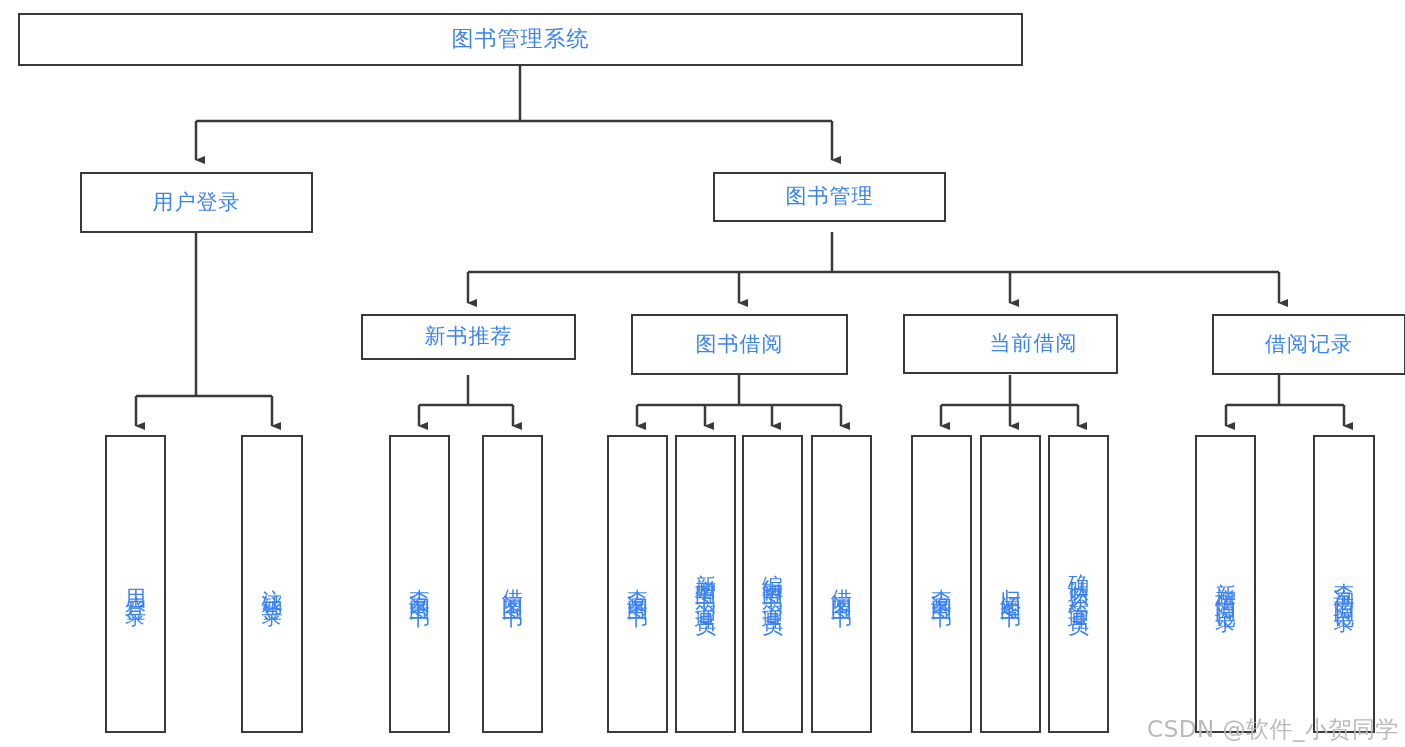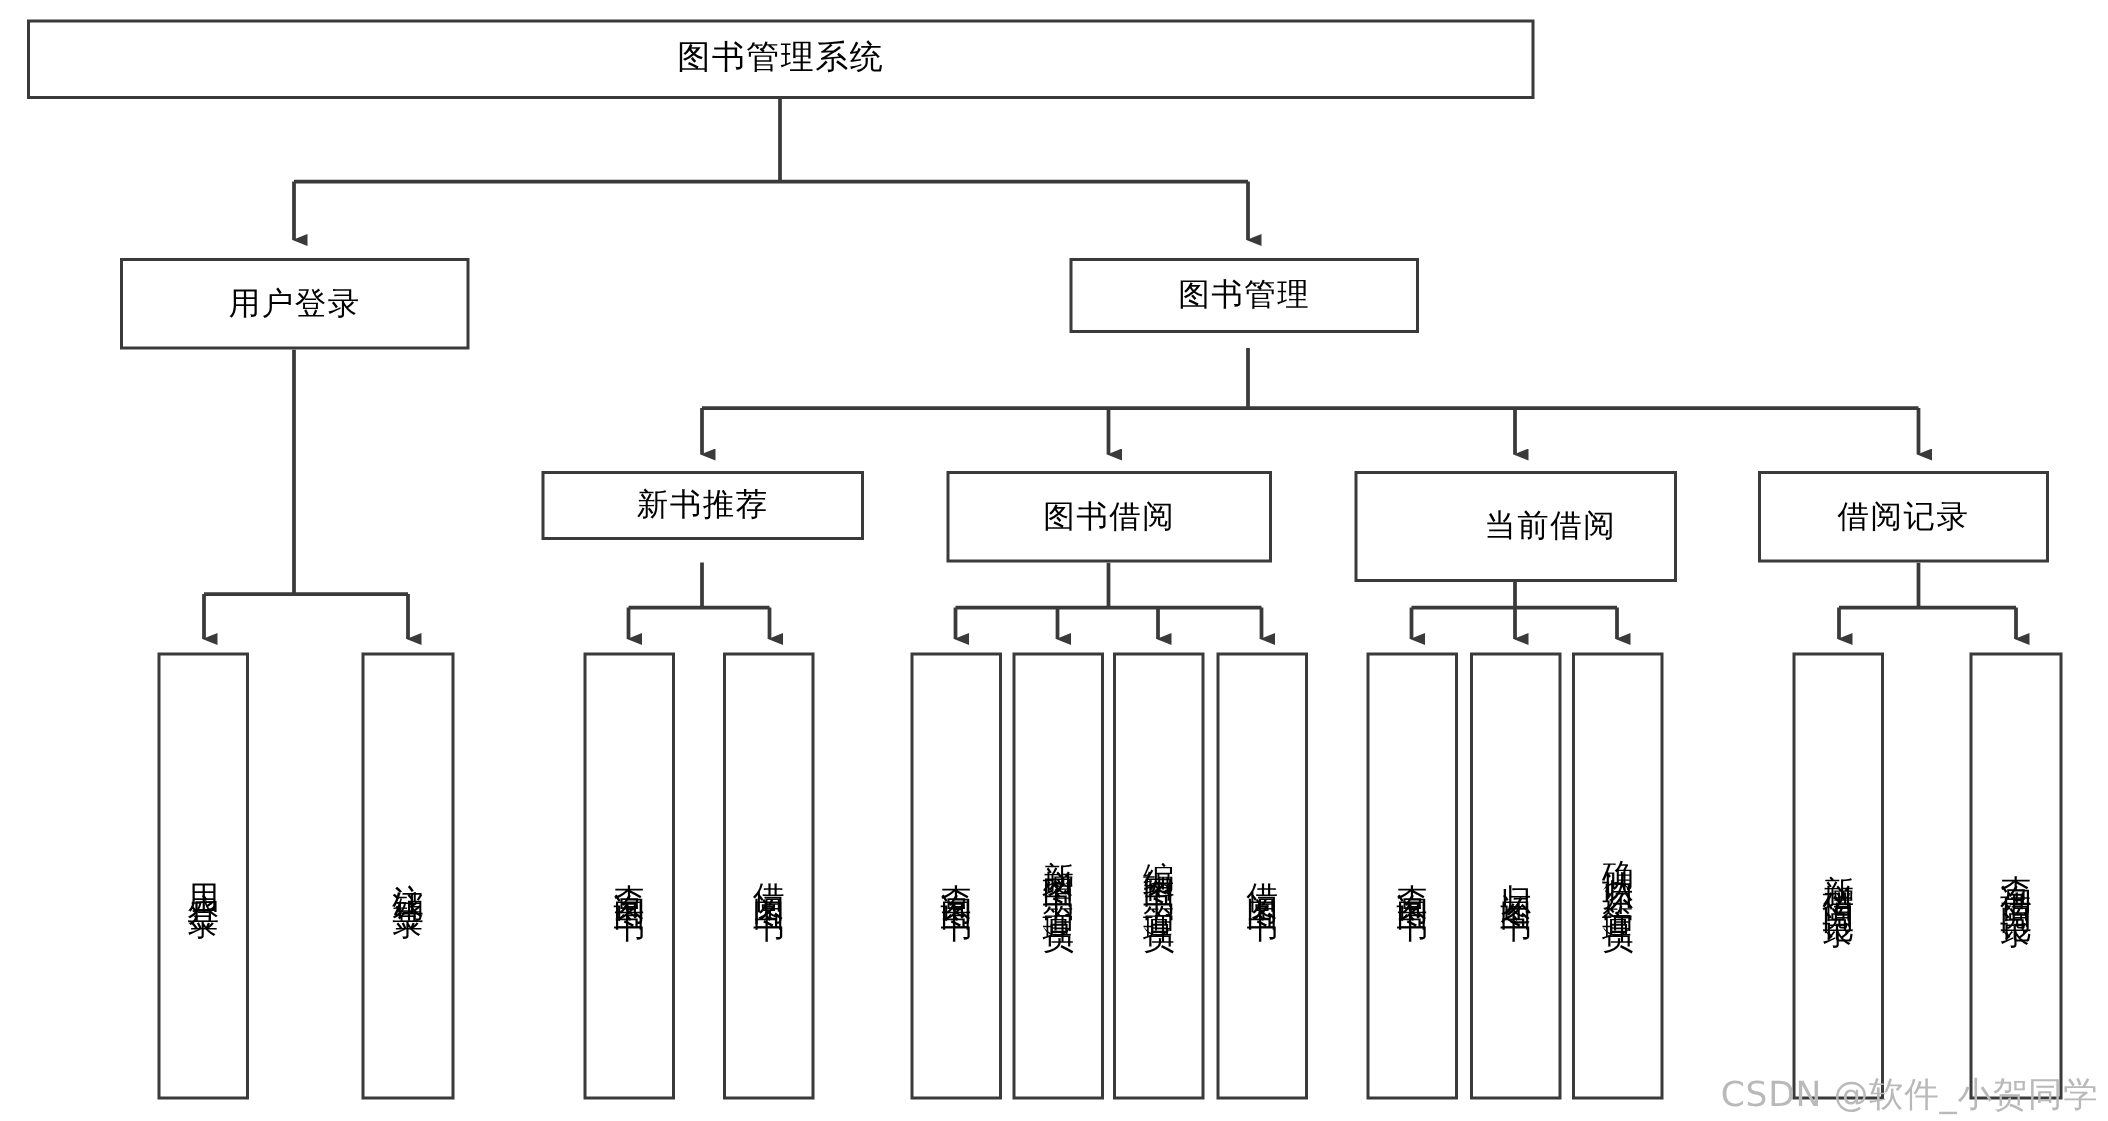--- a/index.html
+++ b/index.html
@@ -18,21 +18,21 @@
     overflow: hidden;
   }
   .node {
     position: absolute;
     box-sizing: border-box;
     border: 2px solid #3a3a3a;
     background: #ffffff;
     display: flex;
     align-items: center;
     justify-content: center;
-    color: #000000;
+    color: #3b82f6;
   }
   .node-h {
     font-size: 21px;
     letter-spacing: 1px;
     line-height: 1.2;
     white-space: nowrap;
   }
   .node-root {
     font-size: 22px;
     letter-spacing: 1px;
@@ -119,22 +119,22 @@
     </g>
   </svg>
 
   <div class="node node-h node-root" style="left:18px; top:13px; width:1005px; height:53px;">图书管理系统</div>
 
   <div class="node node-h" style="left:80px; top:172px; width:233px; height:61px;">用户登录</div>
   <div class="node node-h" style="left:713px; top:172px; width:233px; height:50px;text-align:center;">图书管理</div>
 
   <div class="node node-h" style="left:361px; top:314px; width:215px; height:46px;">新书推荐</div>
   <div class="node node-h" style="left:631px; top:314px; width:217px; height:61px;">图书借阅</div>
-  <div class="node node-h" style="left:903px; top:314px; width:215px; height:74px;padding-left:46px;">当前借阅</div>
-  <div class="node node-h" style="left:1172px; top:314px; width:194px; height:61px;">借阅记录</div>
+  <div class="node node-h" style="left:903px; top:314px; width:215px; height:60px;padding-left:46px;">当前借阅</div>
+  <div class="node node-h" style="left:1212px; top:314px; width:194px; height:61px;">借阅记录</div>
 
   <div class="node node-v" style="left:105px; top:435px; width:61px; height:298px;">用户登录</div>
   <div class="node node-v" style="left:241px; top:435px; width:62px; height:298px;">注销登录</div>
 
   <div class="node node-v" style="left:389px; top:435px; width:61px; height:298px;">查询图书</div>
   <div class="node node-v" style="left:482px; top:435px; width:61px; height:298px;">借阅图书</div>
 
   <div class="node node-v" style="left:607px; top:435px; width:61px; height:298px;">查询图书</div>
   <div class="node node-v" style="left:675px; top:435px; width:61px; height:298px;">新增图书（管理员）</div>
   <div class="node node-v" style="left:742px; top:435px; width:61px; height:298px;">编辑图书（管理员）</div>

